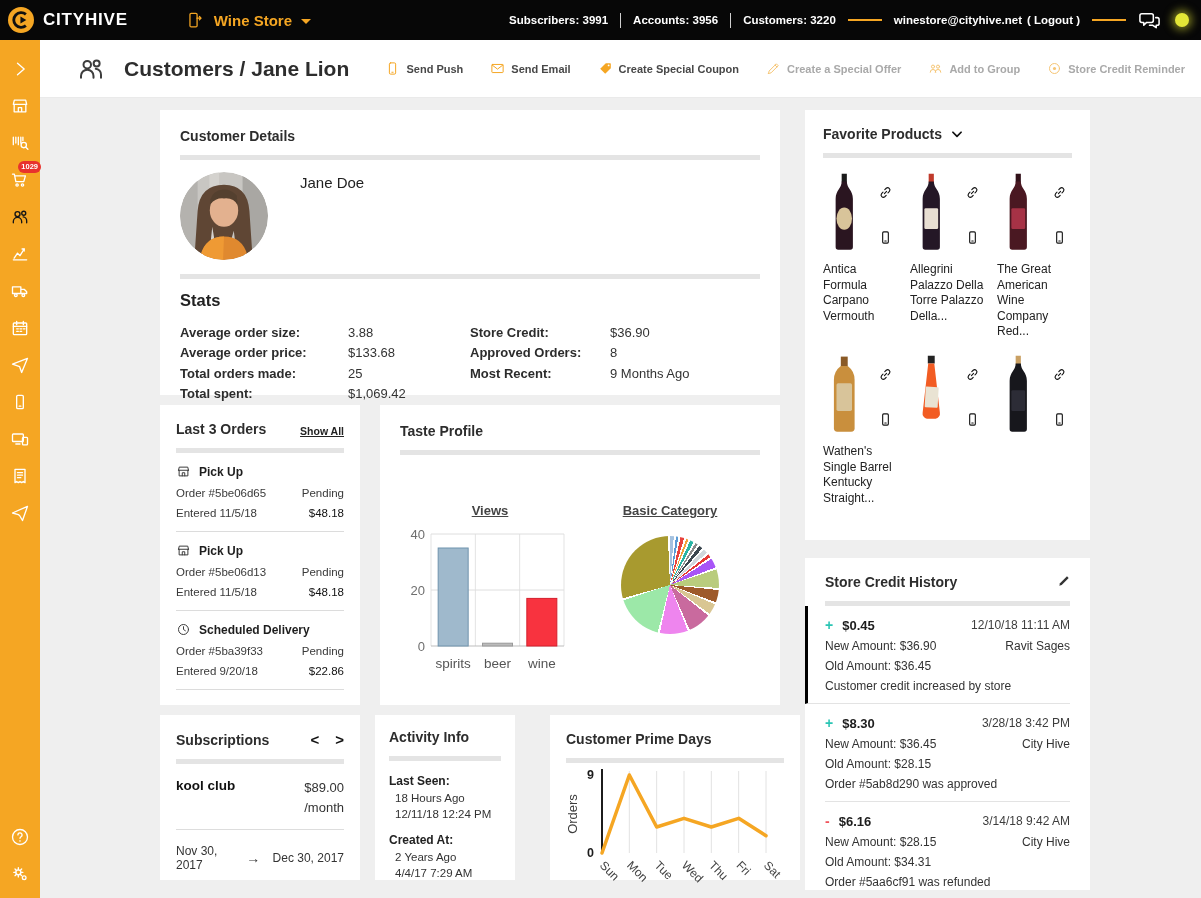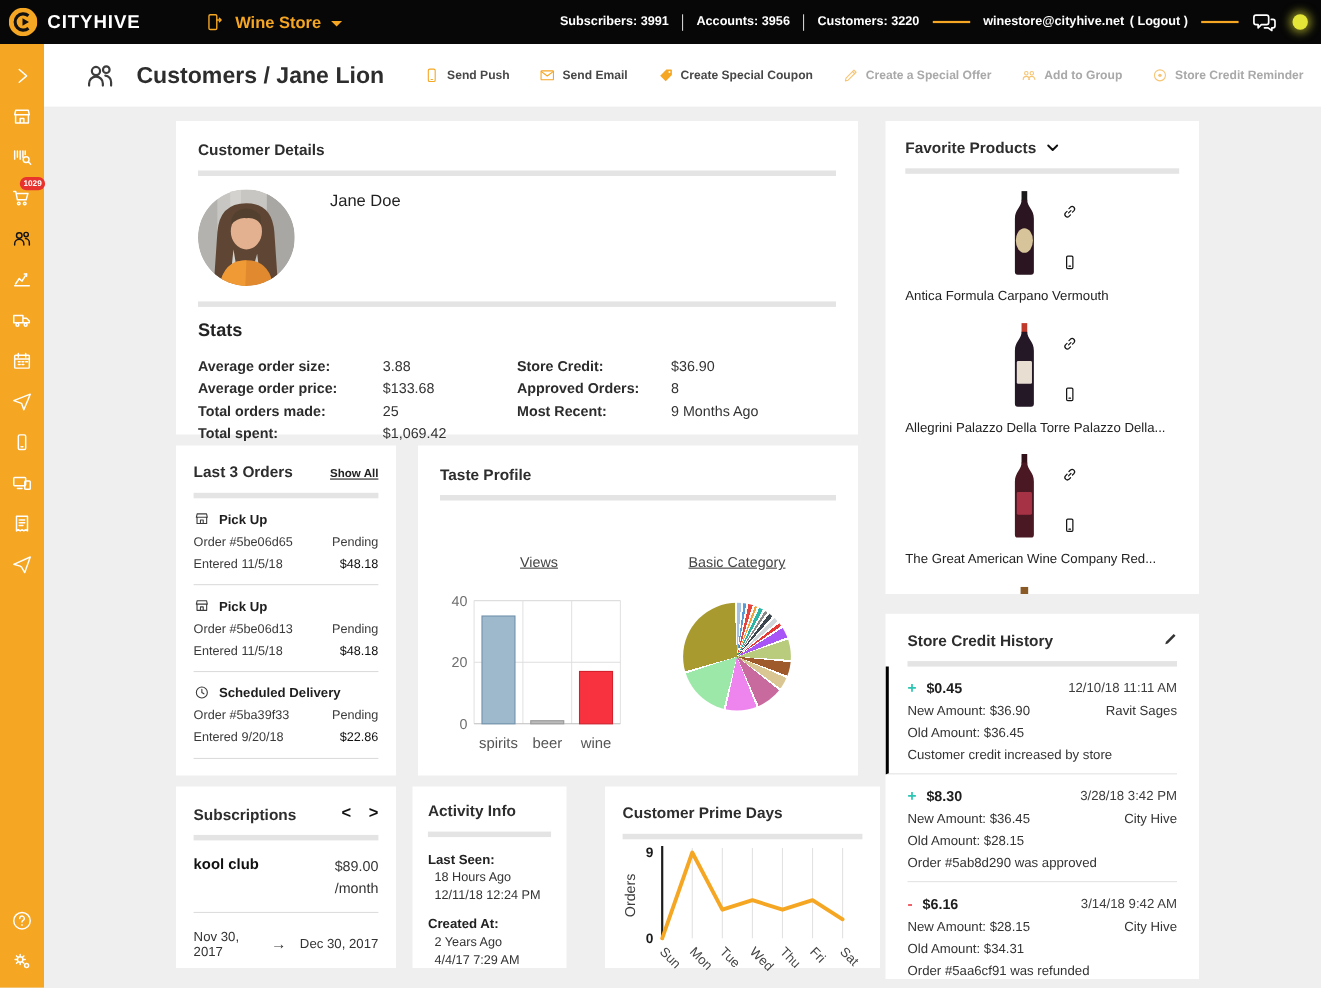--- a/index.html
+++ b/index.html
@@ -77,24 +77,24 @@
   .ohead{display:flex;justify-content:space-between;align-items:flex-end}
   .showall{font-size:10.5px;font-weight:bold;color:#222;text-decoration:underline;cursor:pointer}
   .order{padding:11px 0 12px;border-bottom:1px solid #dcdcdc}
   .otype{display:flex;gap:8px;align-items:center;font-size:12px;font-weight:bold;color:#1e1e1e}
   .otype .icn{width:15px;height:15px;color:#3c3c3c}
   .orow{display:flex;justify-content:space-between;font-size:11.5px;color:#3a3a3a;margin-top:8px}
   .ototal{font-weight:normal;color:#111}
   
   .chartrow{display:flex;margin-top:48px}
   .chart-block{flex:1;display:flex;flex-direction:column;align-items:center}
-  .chart-link{font-size:13px;font-weight:normal;color:#444;text-decoration:underline;cursor:pointer;margin-bottom:16px}
+  .chart-link{font-size:13px;font-weight:bold;color:#444;text-decoration:underline;cursor:pointer;margin-bottom:4px}
   .pie{width:98px;height:98px;border-radius:50%;margin-top:14px}
   
-  .pgrid{display:grid;grid-template-columns:1fr;gap:14px 12px;margin-top:14px}
+  .pgrid{display:grid;grid-template-columns:1fr 1fr 1fr;gap:14px 12px;margin-top:14px}
   .pimgrow{display:flex;justify-content:center;align-items:flex-start;gap:16px}
   .bottle{height:82px}
   .picons{display:flex;flex-direction:column;gap:24px;margin-top:12px;color:#151515}
   .picons .icn{width:17px;height:17px;cursor:pointer}
   .prodname{font-size:12px;color:#222;margin-top:8px;line-height:1.3}
   
   .editicn{position:absolute;right:18px;top:15px;width:16px;height:16px;color:#333;cursor:pointer}
   .entry{padding:11px 0 10px;border-bottom:1px solid #e3e3e3;font-size:12px}
   .entry:last-child{border-bottom:none}
   .entry.hl{border-left:3px solid #000;margin-left:-20px;padding-left:17px}

